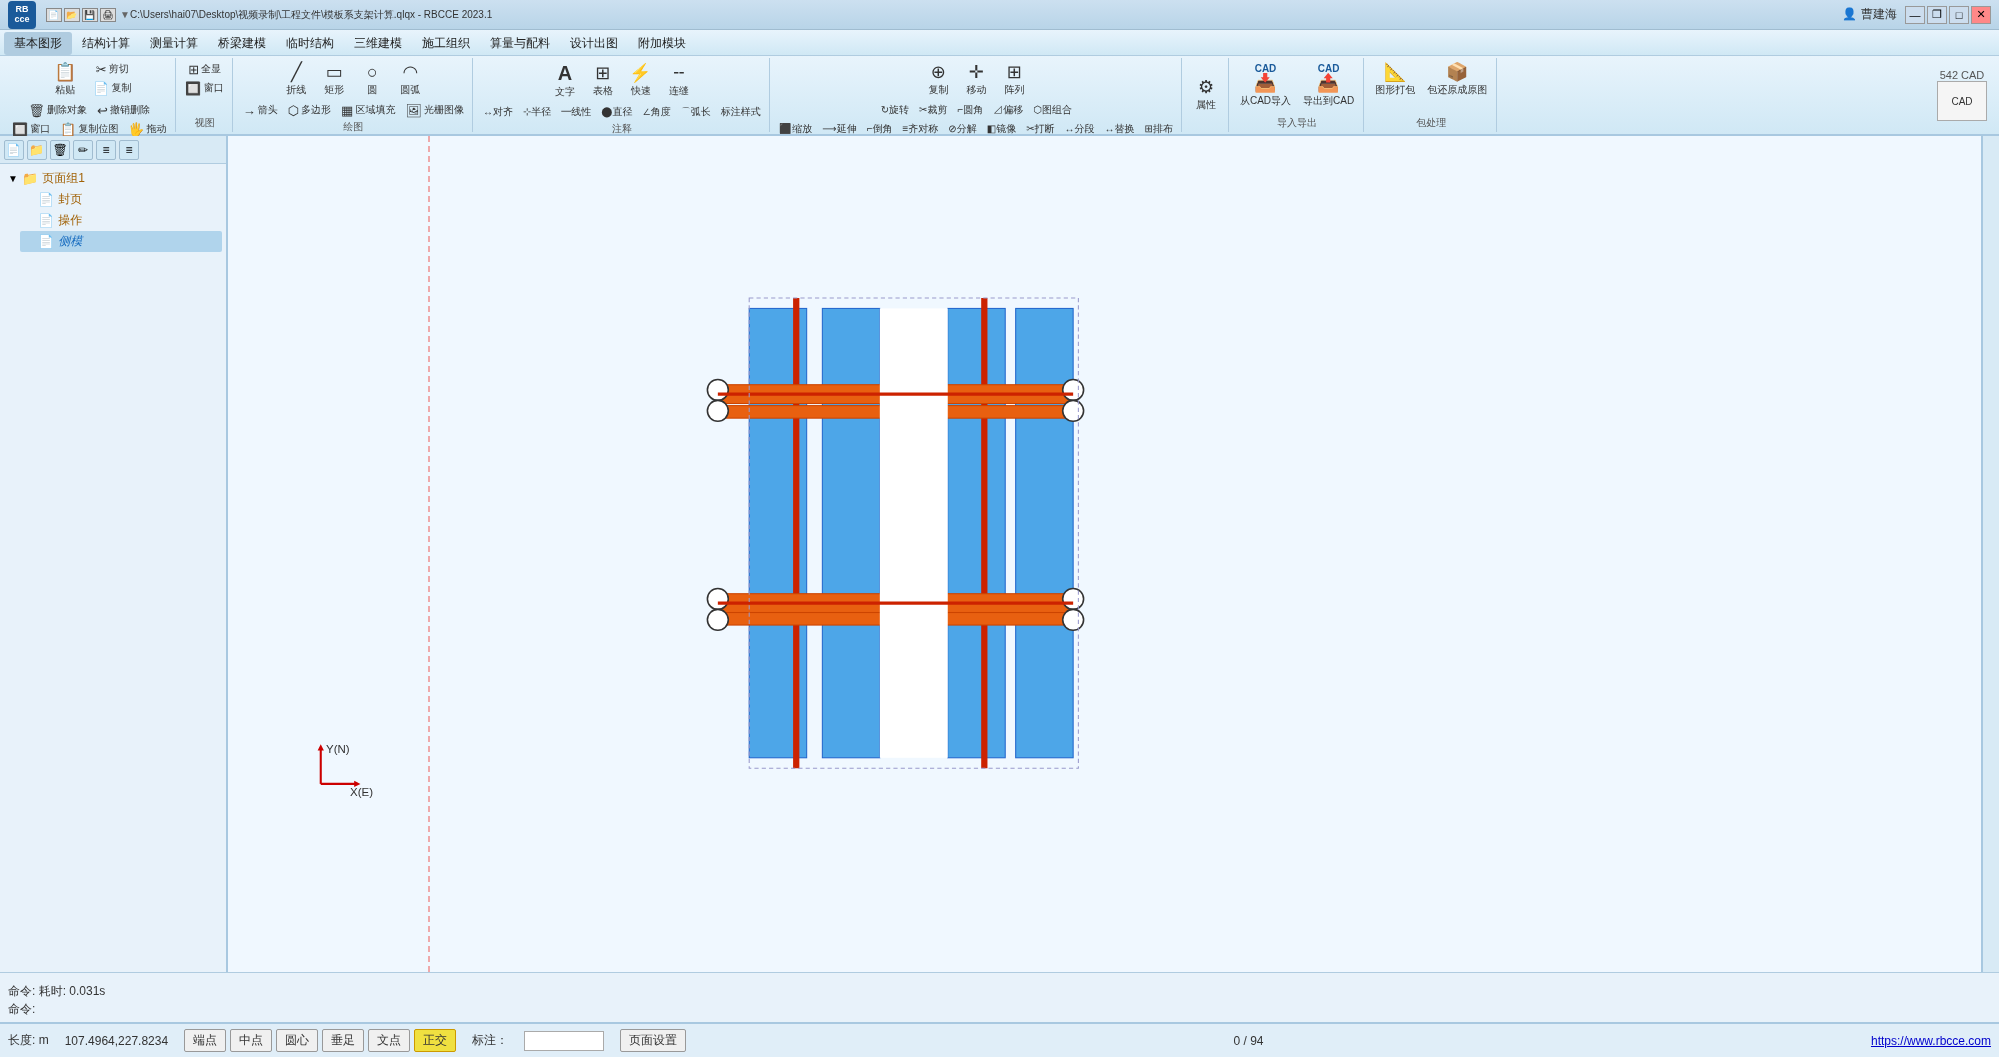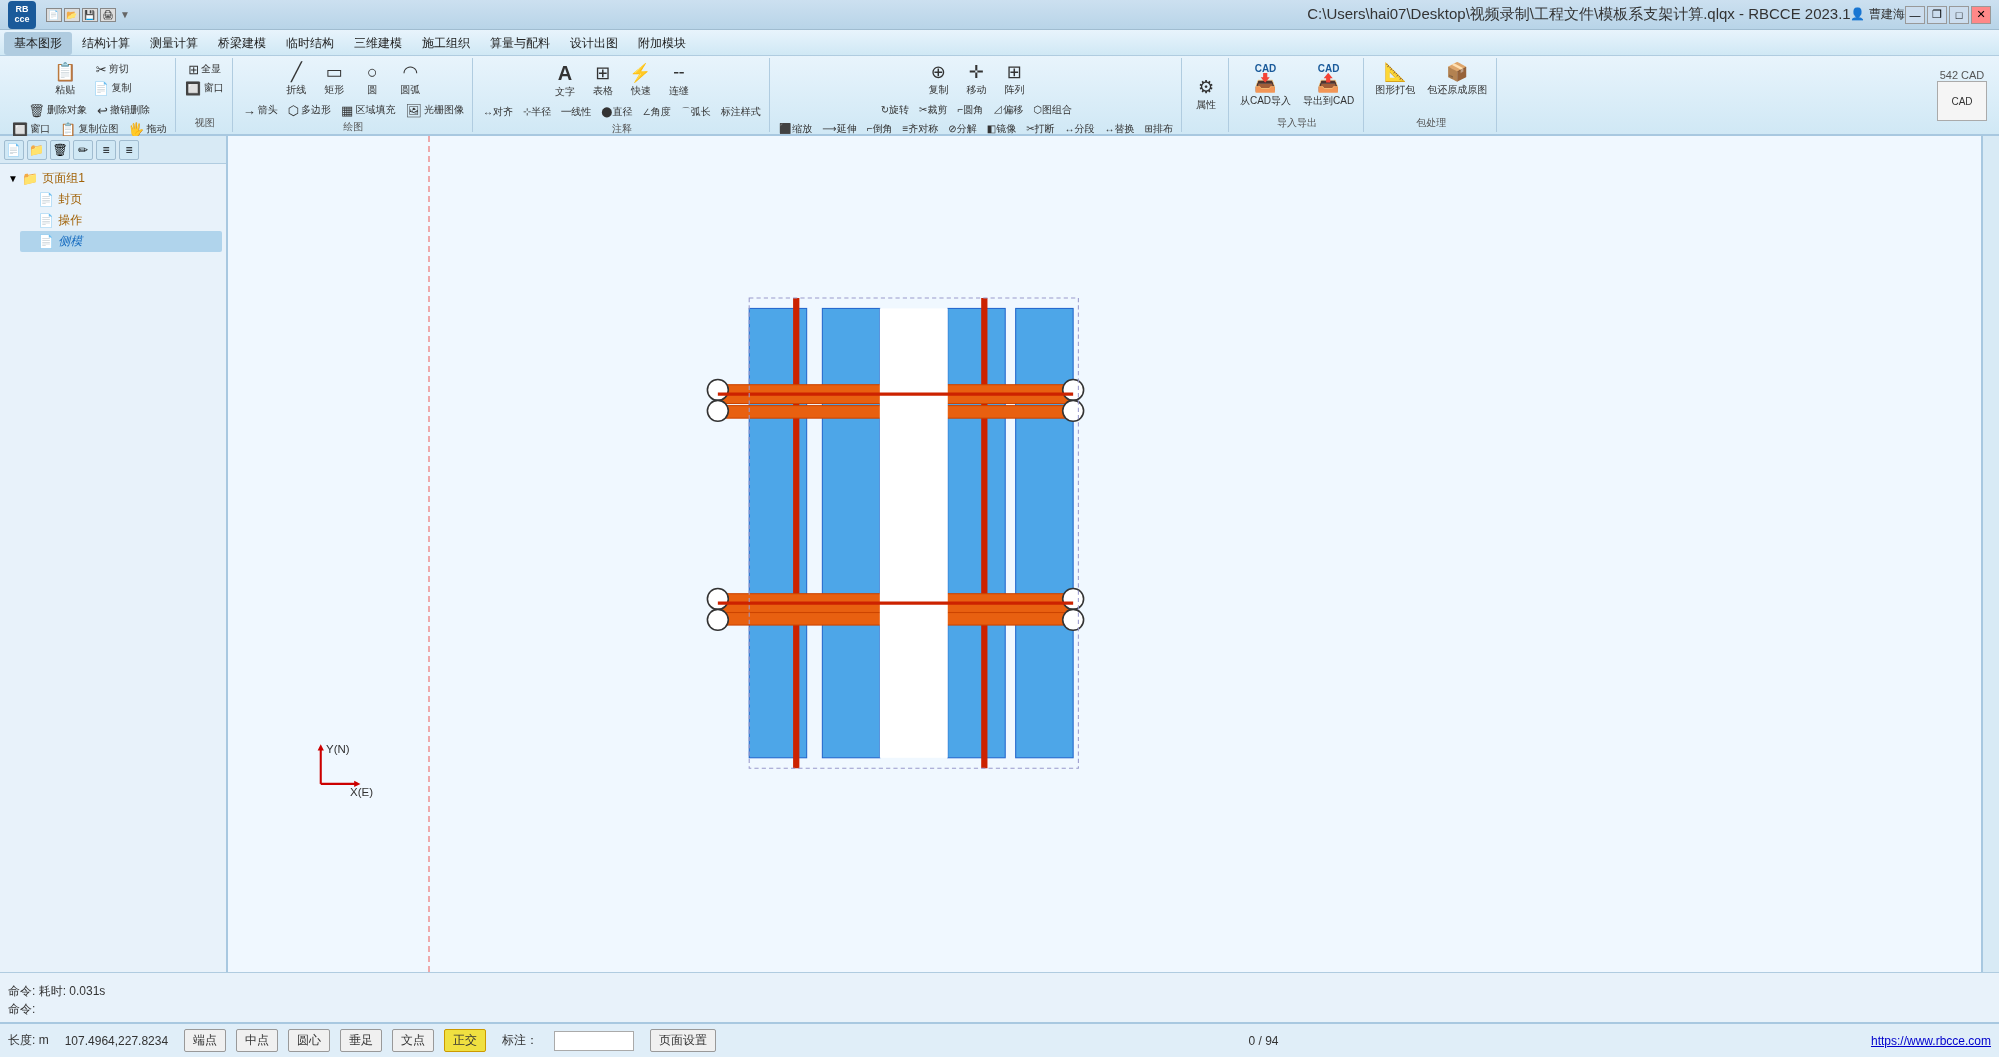--- a/index.html
+++ b/index.html
@@ -17,21 +17,21 @@
     #app-logo {
       width: 28px; height: 28px;
       background: #1a5a9a;
       border-radius: 4px;
       display: flex; align-items: center; justify-content: center;
       color: white; font-size: 9px; font-weight: bold; line-height: 1.1;
       text-align: center;
       margin-right: 8px;
     }
     .title-btn { width: 16px; height: 14px; border: 1px solid #888; background: #ddd; cursor: pointer; font-size: 9px; display: inline-flex; align-items: center; justify-content: center; margin-left: 2px; }
-    #titlebar-center { flex: 1; text-align: right; font-size: 15px; color: #333; }
+    #titlebar-center { flex: 1; text-align: left; font-size: 10px; color: #333; }
     #titlebar-right { display: flex; gap: 2px; }
     .win-btn { width: 20px; height: 18px; display: flex; align-items: center; justify-content: center; cursor: pointer; border: 1px solid #999; background: #cde; font-size: 11px; }
 
     
     #menubar {
       height: 26px;
       background: linear-gradient(180deg, #e8f4fc 0%, #d0e8f5 100%);
       display: flex;
       align-items: flex-end;
       padding: 0 4px;
@@ -197,21 +197,21 @@
   </div>
 
   <span class="title-btn">📄</span>
   <span class="title-btn">📂</span>
   <span class="title-btn">💾</span>
   <span class="title-btn">🖨</span>
   <span style="margin-left:4px;font-size:10px;color:#666">▼</span>
 
   <div id="titlebar-center">C:\Users\hai07\Desktop\视频录制\工程文件\模板系支架计算.qlqx - RBCCE 2023.1</div>
 
-  <span style="font-size:12px;color:#333">👤 <span>曹建海</span></span>
+  <span style="font-size:12px;margin-right:8px;color:#333">👤 <span>曹建海</span></span>
 
   <div id="titlebar-right">
     <span class="win-btn">—</span>
     <span class="win-btn">❐</span>
     <span class="win-btn">□</span>
     <span class="win-btn" style="background:#f88">✕</span>
   </div>
 </div>
 
 <div id="menubar">
@@ -587,21 +587,21 @@
   <div class="cmd-input">
     <span class="cmd-label">命令:</span>
     <input class="cmd-field" type="text" style="">
   </div>
 </div>
 
 <div id="statusbar">
   <span>长度: m</span>
   <span>107.4964,227.8234</span>
 
-  <div style="display:flex;gap:10px">
+  <div style="display:flex;gap:4px">
     <span class="sb-snap-btn">端点</span>
     <span class="sb-snap-btn">中点</span>
     <span class="sb-snap-btn">圆心</span>
     <span class="sb-snap-btn">垂足</span>
     <span class="sb-snap-btn">文点</span>
     <span class="sb-snap-btn active">正交</span>
   </div>
 
   <span>标注：</span>
   <input type="text" style="width: 80px; border: 1px solid rgb(170, 170, 170); font-size: 12px; height: 20px;">

